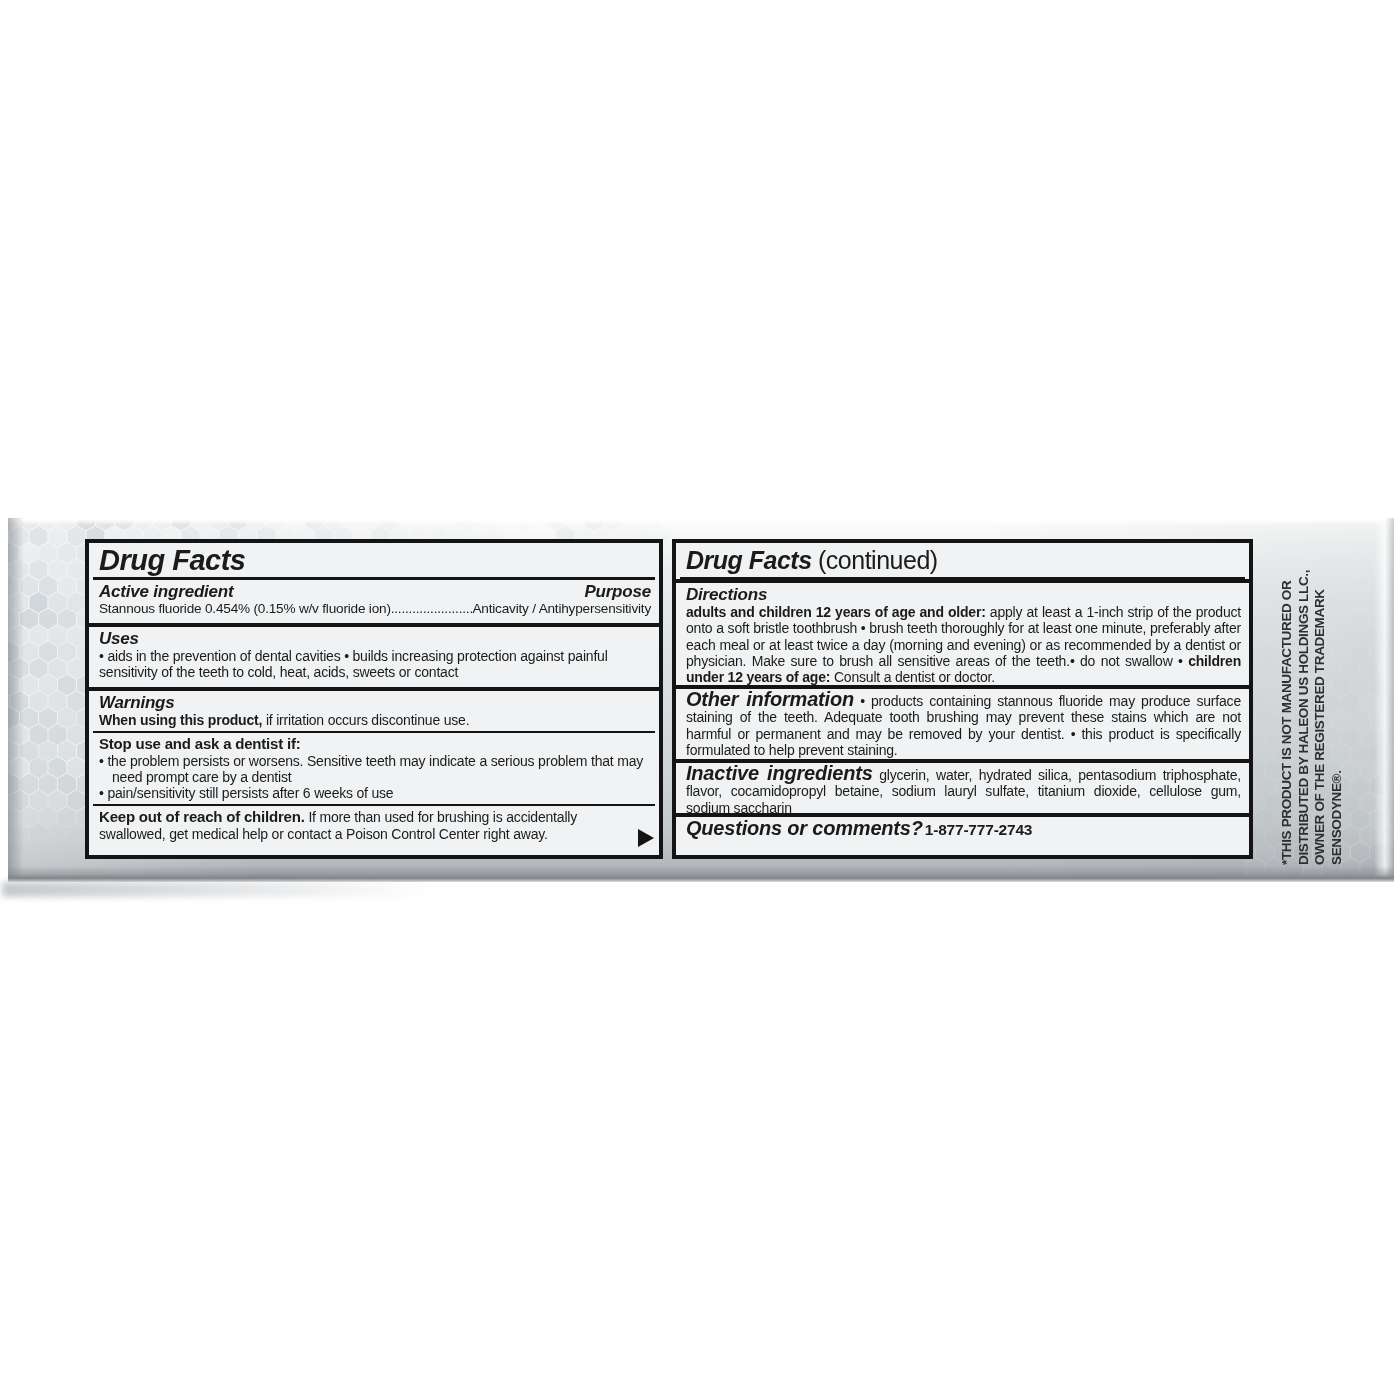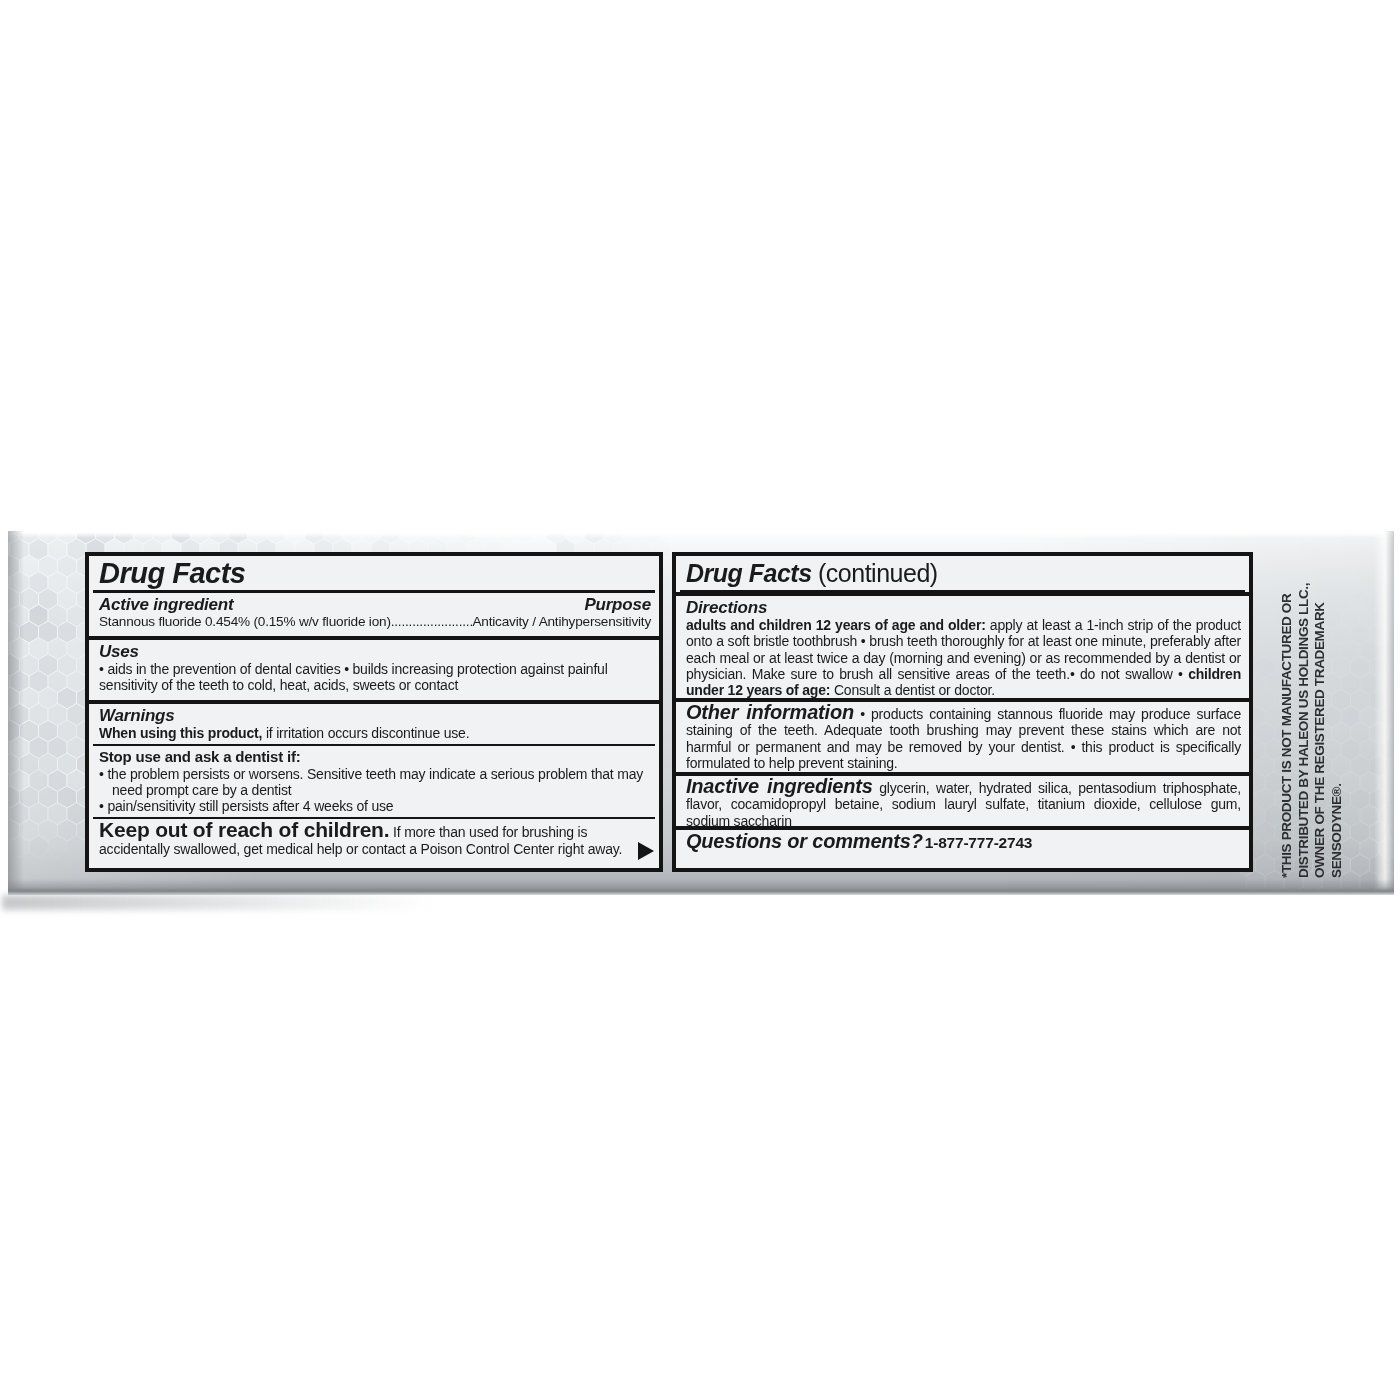--- a/index.html
+++ b/index.html
@@ -1,17 +1,17 @@
 <!DOCTYPE html>
 <html><head>
 <meta charset="utf-8">
 <style>
   html,body{margin:0;padding:0;background:#ffffff;}
   body{width:1400px;height:1400px;font-family:"Liberation Sans", sans-serif;position:relative;overflow:hidden;}
-  .stage{position:absolute;left:0;top:17px;width:1400px;height:1324px;background:#ffffff;}
+  .stage{position:absolute;left:0;top:4px;width:1400px;height:1324px;background:#ffffff;}
 
   
   .package{
     position:absolute;left:8px;top:514px;width:1386px;height:364px;
     background:
       linear-gradient(90deg, rgba(255,255,255,.28) 0%, rgba(255,255,255,0) 18%, rgba(0,0,0,0) 70%, rgba(0,0,0,.04) 100%),
       linear-gradient(180deg,#fcfdfd 0%,#f3f5f6 6%,#e7ebed 18%,#dde1e4 36%,#d7dbde 55%,#cdd2d5 72%,#c4c9cc 85%,#b7bbbf 94%,#a5a9ad 100%);
   }
   .pkg-top{position:absolute;left:0;right:0;top:0;height:7px;background:linear-gradient(180deg,#ffffff 20%,rgba(255,255,255,0));}
   .pkg-left{position:absolute;left:0;top:0;bottom:0;width:16px;background:linear-gradient(90deg,rgba(110,114,118,.5),rgba(110,114,118,0));}
@@ -816,24 +816,24 @@
       </div>
 
       <div class="sec sec-grow">
         <div class="h-sec">Warnings</div>
         <div class="body-txt">
           <span class="b">When using this product,</span><span> if irritation occurs discontinue use.</span>
         </div>
         <div class="thin-rule-in"></div>
         <div class="body-txt b" style="font-size:15px;">Stop use and ask a dentist if:</div>
         <div class="body-txt bullet">• the problem persists or worsens. Sensitive teeth may indicate a serious problem that may need prompt care by a dentist</div>
-        <div class="body-txt bullet">• pain/sensitivity still persists after 4 weeks of use</div>
+        <div class="body-txt bullet">• pain/sensitivity still persists after 6 weeks of use</div>
         <div class="thin-rule-in"></div>
         <div class="body-txt keep-row">
-          <span class="b" style="font-size:21px;margin-top:29px;">Keep out of reach of children.</span><span>  If more than used for brushing is accidentally swallowed, get medical help or contact a Poison Control Center right away.</span>
+          <span class="b" style="font-size:15px;margin-top:29px;">Keep out of reach of children.</span><span>  If more than used for brushing is accidentally swallowed, get medical help or contact a Poison Control Center right away.</span>
         </div>
         <div class="arrow-right"></div>
       </div>
     </div>
 
     <div class="panel panel-right">
       <div class="sec" style="height:36px;">
         <div>
           <span class="df-title" style="font-size:25px;line-height:27px;">Drug Facts</span><span class="df-title df-title-cont"> (continued)</span>
         </div>

